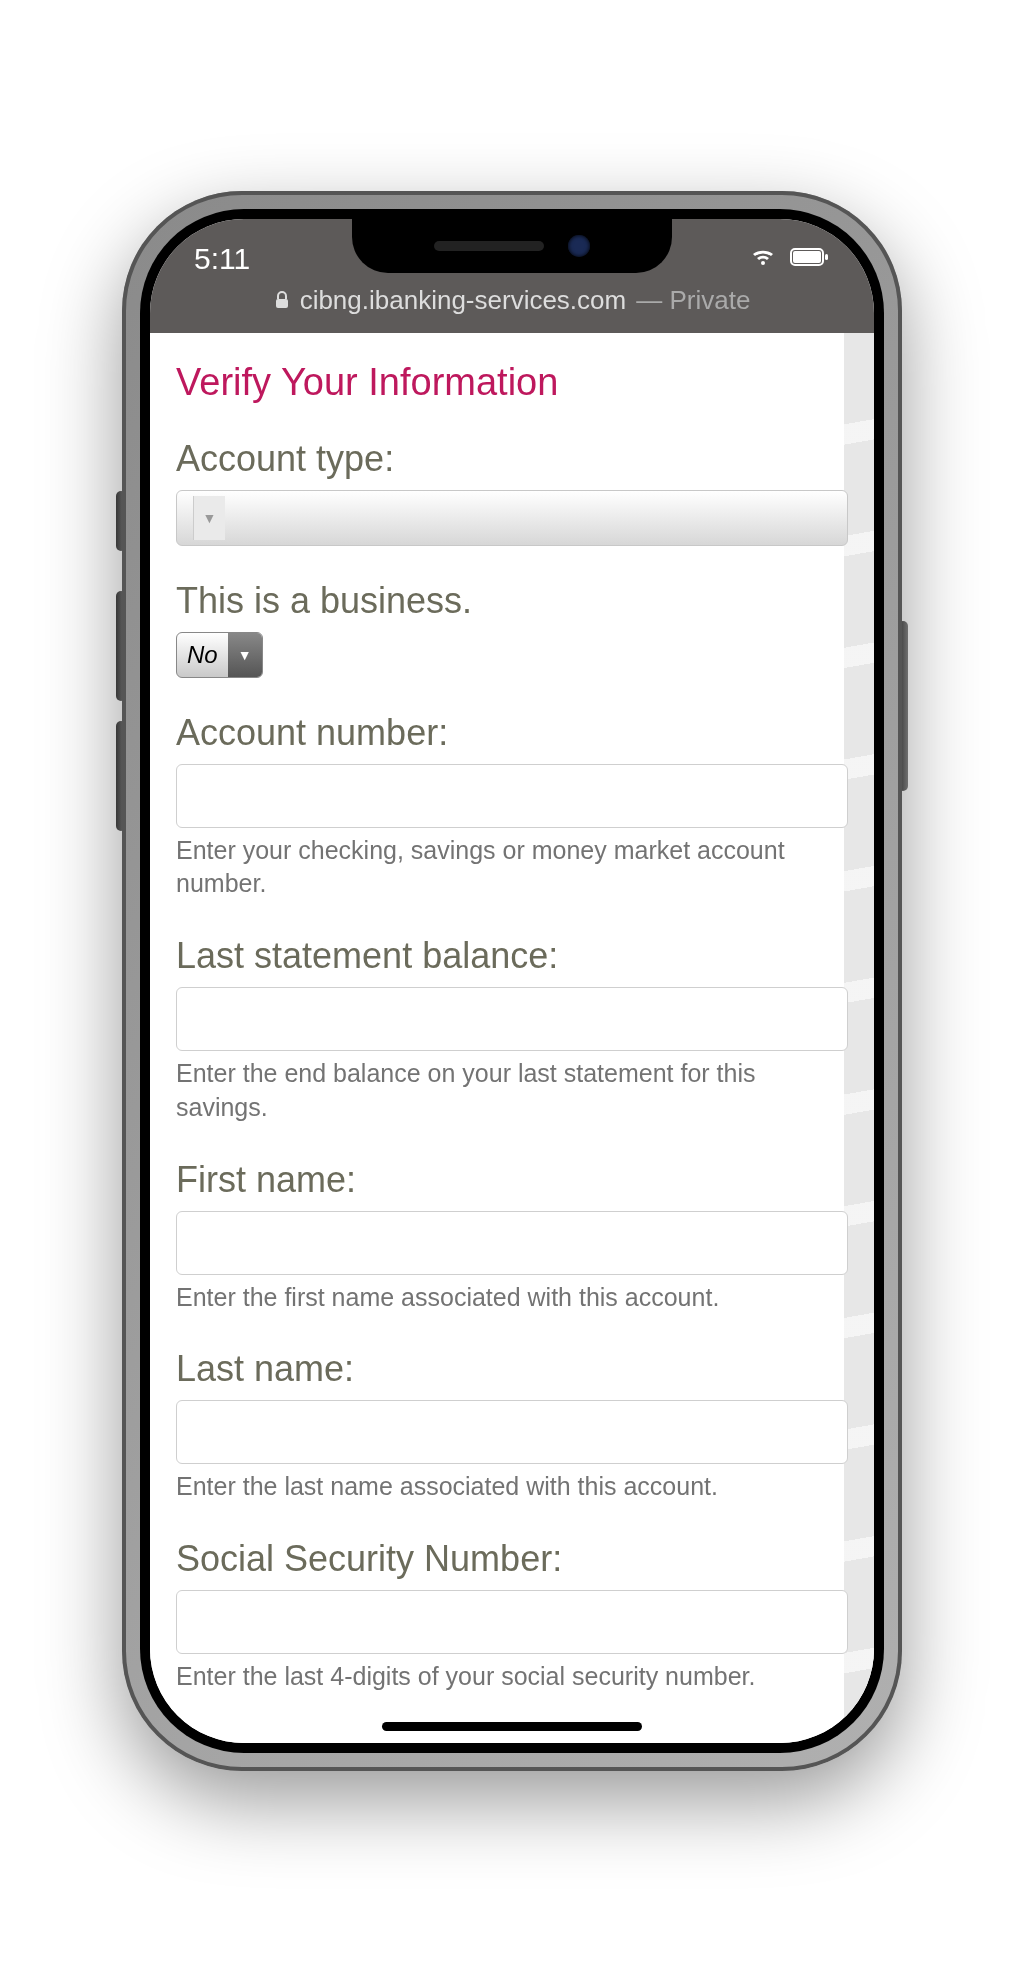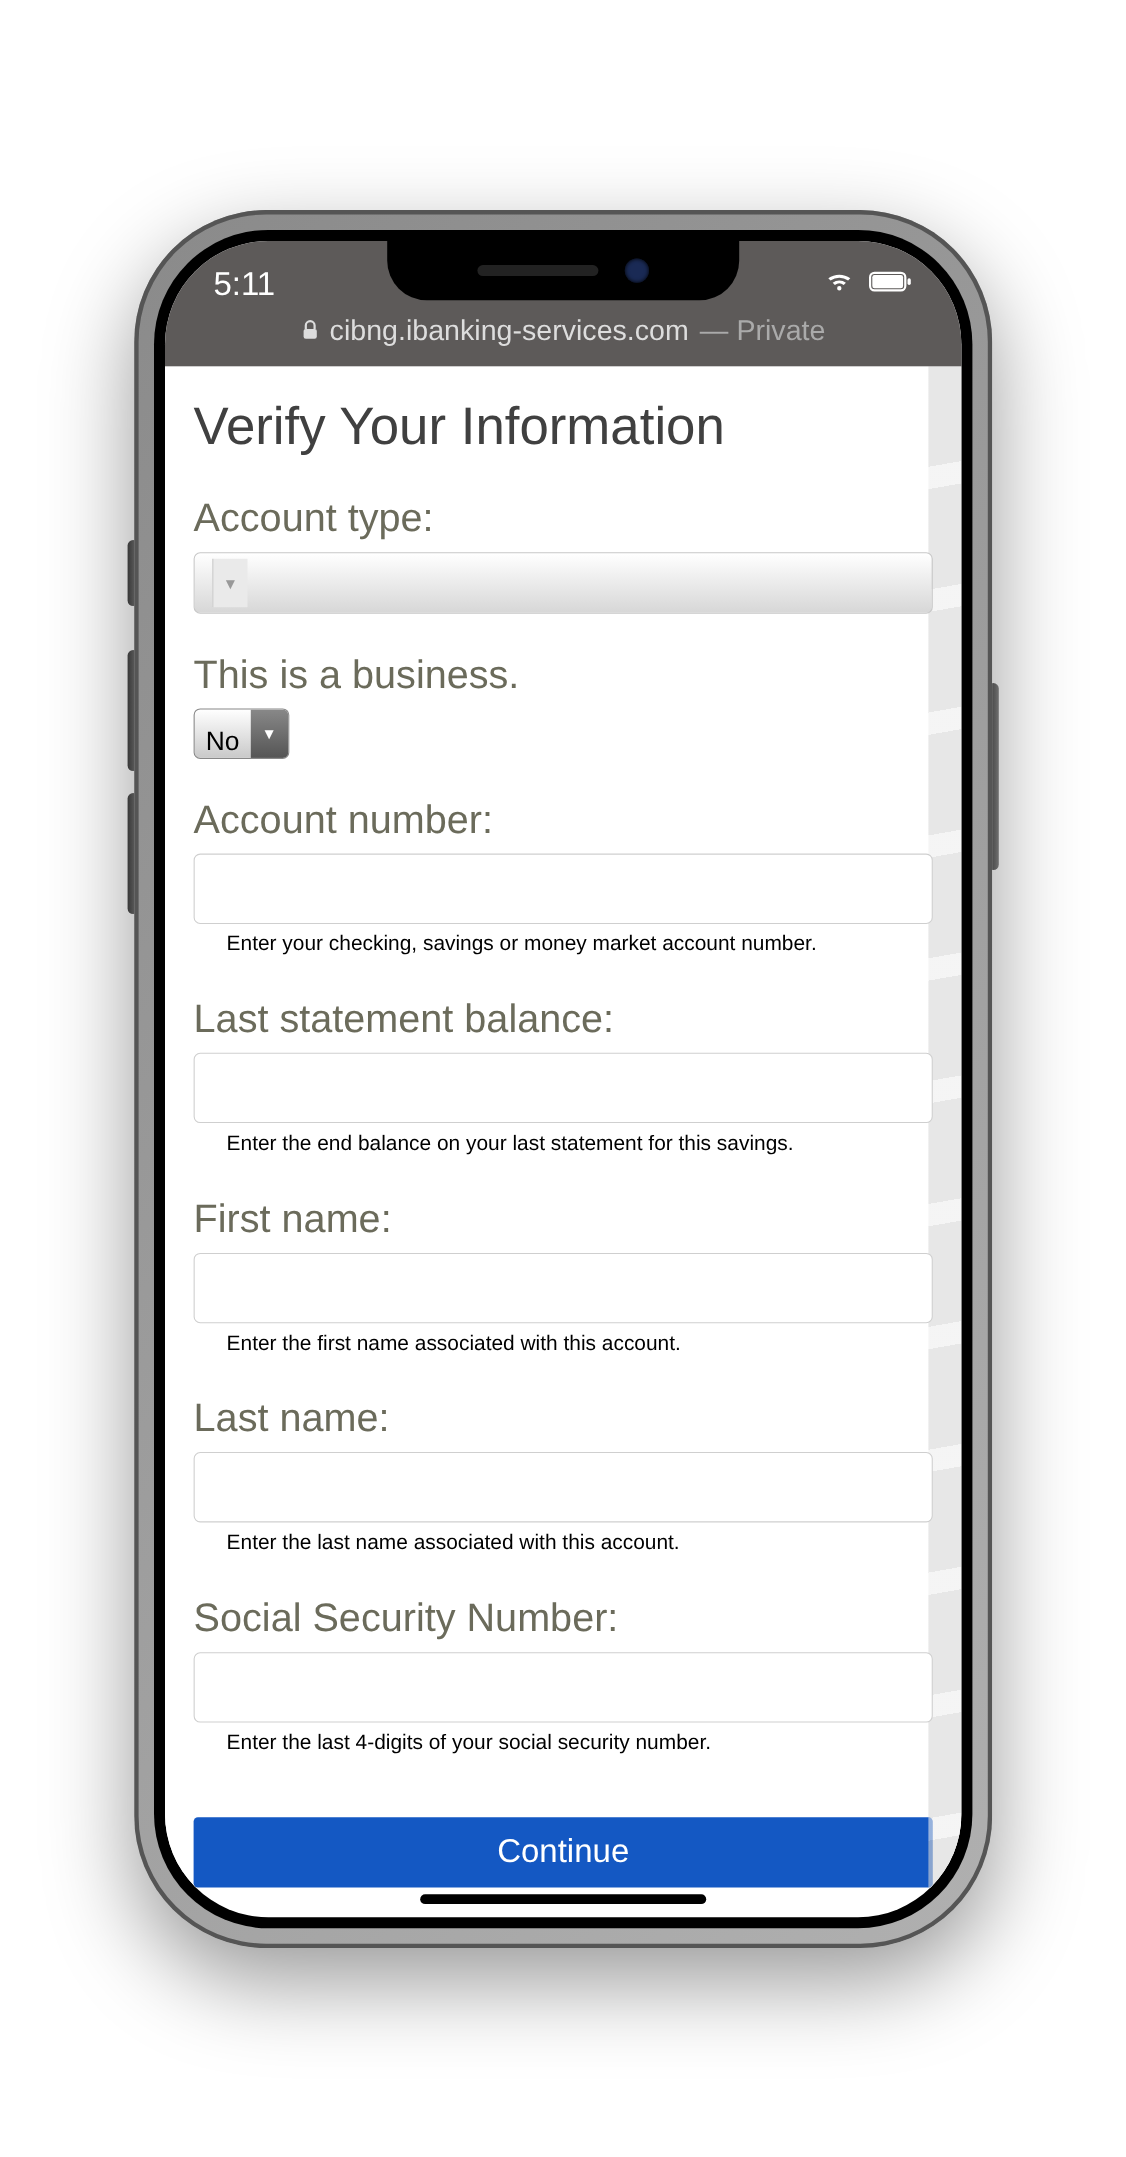--- a/index.html
+++ b/index.html
@@ -104,22 +104,22 @@
   .bg-stripe {
     position:absolute;
     right:0;
     top:0;
     bottom:0;
     width:30px;
     background: repeating-linear-gradient(170deg, #d7d7d7 0 90px, #eee 90px 110px);
     opacity:0.6;
   }
   .page-title {
-    color: #404040;
-    font-size: 48px;
+    color: #be185d;
+    font-size: 38px;
     font-weight: 400;
     margin-bottom: 34px;
   }
   .form-group { margin-bottom: 34px; position:relative; z-index:2; }
   .form-label {
     color: #6b6b5b;
     font-size: 36px;
     margin-bottom: 10px;
     display:block;
   }
@@ -138,50 +138,50 @@
   }
   .fancy-select .chev {
     width:32px; height:44px;
     background:#eaeaea;
     display:flex;align-items:center;justify-content:center;
     border-left:1px solid #ccc;
     font-size:14px; color:#999;
   }
   .small-select {
     display:inline-flex;
-    align-items:flex-end;
+    align-items:center;
     height:46px;
     background: linear-gradient(#fff,#c9c9c9);
     border:1px solid #888;
     border-radius:6px;
     overflow:hidden;
     font-size:24px;
+    font-style:italic;
   }
   .small-select .val { padding:0 10px; }
   .small-select .chev2 {
     width:34px; height:100%;
     background: linear-gradient(#888,#555);
     display:flex;align-items:center;justify-content:center;
     color:#fff; font-size:14px;
   }
   .text-input {
     width:100%;
     height:64px;
     border:1px solid #cfcfcf;
     border-radius:6px;
     padding:0 14px;
     font-size:26px;
     background:#fff;
   }
   .help-text {
-    color:#000000;
-    font-size:19px;
+    color:#737373;
+    font-size:25px;
     line-height:1.35;
     margin-top:6px;
-    margin-left:30px;
   }
   .continue-btn {
     width:100%;
     height:64px;
     background:#1458c3;
     color:#fff;
     font-size:30px;
     border:none;
     border-radius:4px;
     margin-top:20px;

